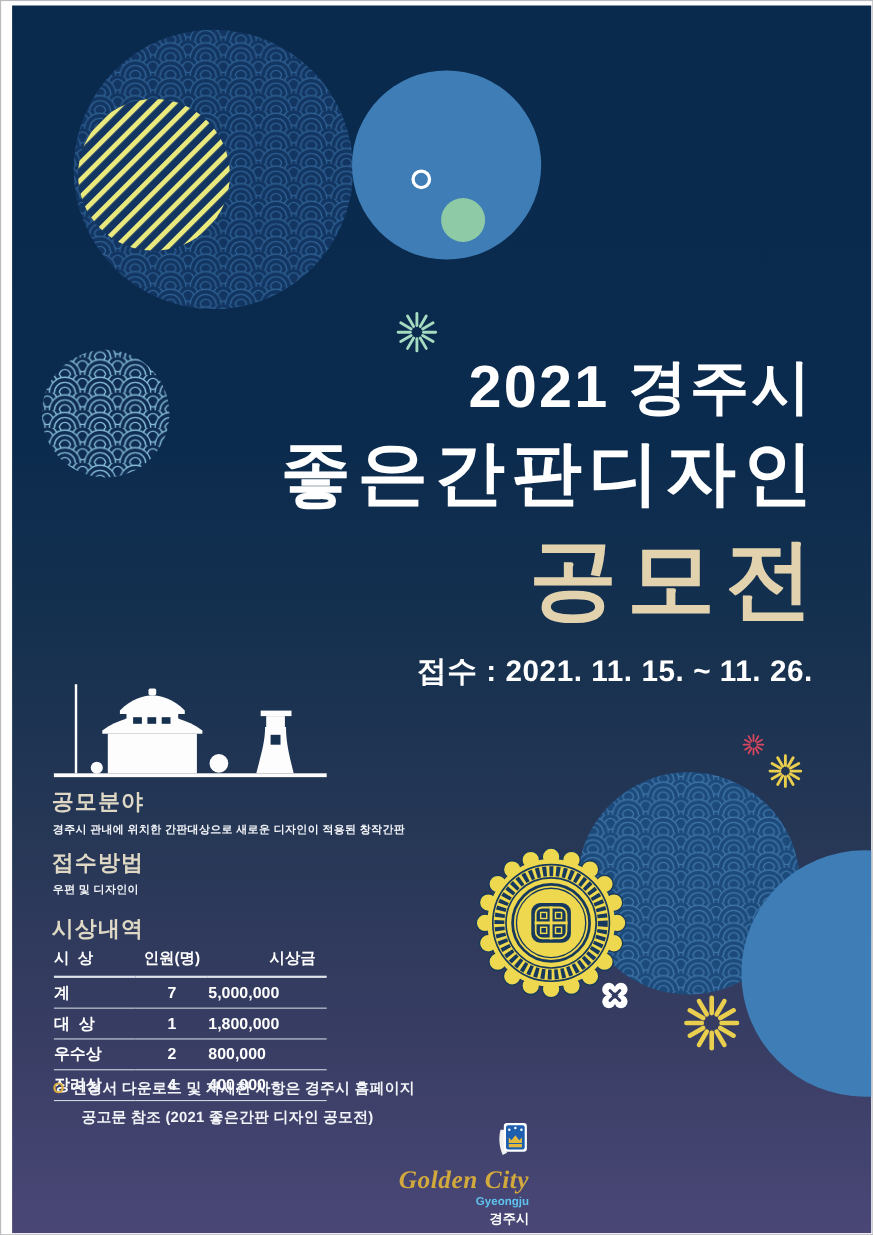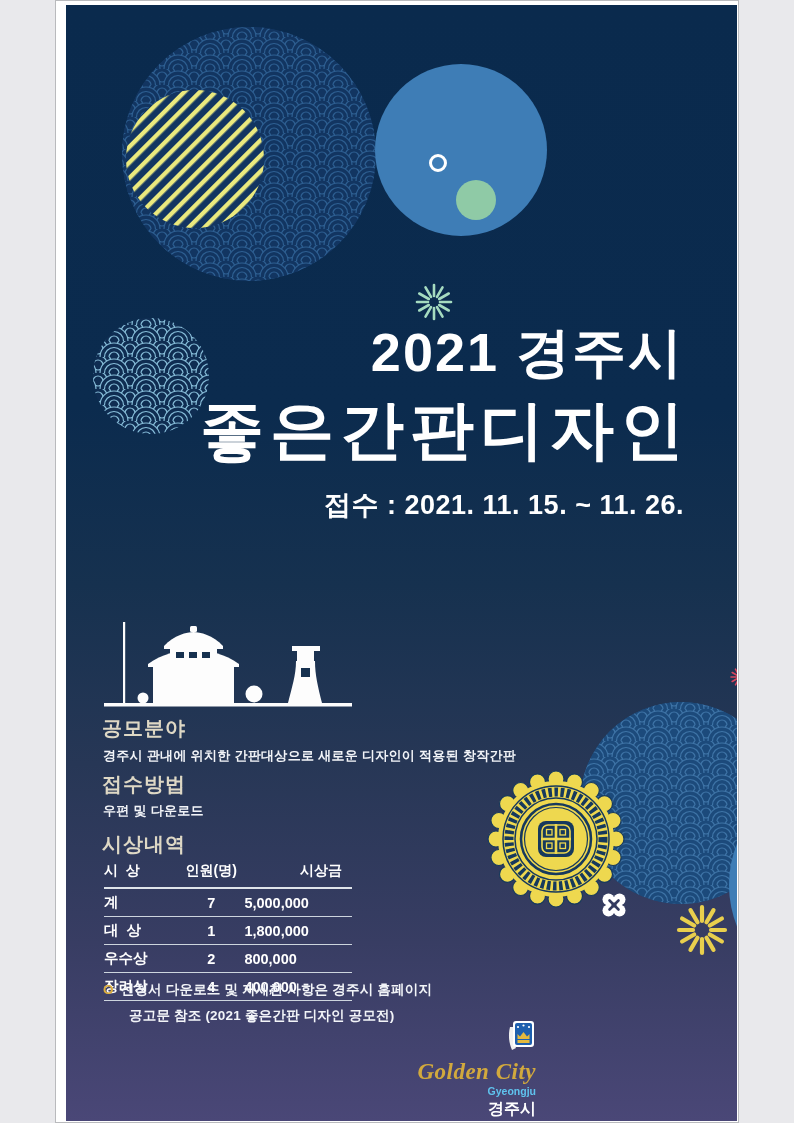--- a/index.html
+++ b/index.html
@@ -1,42 +1,42 @@
 <!DOCTYPE html>
 <html><head>
 <meta charset="utf-8">
 <style>
   html,body{margin:0;padding:0;background:#e9e9ec;}
-  .page{position:relative;width:684px;height:1123px;margin:0 auto;background:#ffffff;
+  .page{position:relative;width:794px;height:1123px;margin:0 auto;background:#ffffff;
         border:1px solid #b9babd;box-sizing:border-box;overflow:hidden;
         font-family:"Liberation Sans","DejaVu Sans",sans-serif;}
   .poster{position:absolute;left:10px;top:4px;right:1px;bottom:1px;overflow:hidden;
         background:linear-gradient(180deg,#0a2a4d 0%,#0b2b4e 36%,#16314f 52%,#273756 68%,#383d63 84%,#4a4777 100%);}
   .deco{position:absolute;left:0;top:0;}
   .titles{position:absolute;top:320px;right:53px;text-align:right;color:#ffffff;}
   .t1{font-size:54px;font-weight:700;line-height:1;letter-spacing:2px;}
   .t2{font-size:64px;font-weight:700;line-height:1;margin-top:19px;letter-spacing:6px;margin-right:-6px;}
   .t3{font-size:80px;font-weight:800;line-height:1;margin-top:25px;letter-spacing:9px;margin-right:-9px;color:#e2d2ae;}
   .date{font-size:27px;font-weight:700;margin-top:25px;letter-spacing:0.5px;white-space:pre;}
   .sec-h{position:absolute;left:36px;color:#ded8c5;font-size:20px;font-weight:800;letter-spacing:1px;}
-  .sec-b{position:absolute;left:37px;color:#f2f4f8;font-size:13px;font-weight:700;letter-spacing:0.3px;}
+  .sec-b{position:absolute;left:37px;color:#f2f4f8;font-size:10px;font-weight:700;letter-spacing:0.3px;}
   .awards{position:absolute;left:38px;top:852px;width:248px;border-collapse:collapse;color:#ffffff;}
   .awards th{font-size:14px;font-weight:700;padding:5px 0 7px 0;border-bottom:2px solid #dfe4ea;white-space:pre;}
   .awards td{font-size:14.5px;font-weight:700;padding:4px 0;border-bottom:1.2px solid #cdd5de;white-space:pre;}
   .c1{width:82px;text-align:left;}
   .c2{width:70px;text-align:center;}
   .c3{width:96px;text-align:left;padding-right:18px !important;}
   th.c3{text-align:right;padding-right:10px !important;}
   .note-line{position:absolute;color:#f2f4f8;font-size:13.5px;font-weight:700;letter-spacing:0.2px;}
   .bullet{color:#ddae3e;font-weight:800;margin-right:7px;}
   .logo{position:absolute;left:300px;top:1014px;width:170px;text-align:right;}
   .logo-name{font-family:"Liberation Serif","DejaVu Serif",serif;font-style:italic;font-weight:700;
              font-size:23px;color:#d2a93d;line-height:1;margin-top:3px;letter-spacing:0.5px;}
   .logo-sub{font-size:10.5px;font-weight:700;color:#5fc3ee;margin-top:3px;line-height:1;}
-  .logo-city{font-size:16px;font-weight:700;color:#ffffff;margin-top:4px;line-height:1;}
+  .logo-city{font-size:12px;font-weight:700;color:#ffffff;margin-top:4px;line-height:1;}
 </style>
 </head>
 <body>
 
 <div class="page">
   <div class="poster">
 
     <svg class="deco" width="783" height="1118" viewBox="0 0 783 1118">
       <defs>
         <pattern id="wavesA" width="32" height="16" patternUnits="userSpaceOnUse">
@@ -250,27 +250,28 @@
           <line y1="-9" y2="-23" transform="rotate(240)"></line>
         <line y1="-9" y2="-23" transform="rotate(270)"></line>
           <line y1="-9" y2="-23" transform="rotate(300)"></line>
           <line y1="-9" y2="-23" transform="rotate(330)"></line>
       </g>
     </svg>
 
     <div class="titles">
       <div class="t1">2021 경주시</div>
       <div class="t2">좋은간판디자인</div>
+      <div class="t3">공모전</div>
       <div class="date">접수 : 2021. 11. 15. ~ 11. 26.</div>
     </div>
 
     <div class="sec-h" style="top:710px">공모분야</div>
     <div class="sec-b" style="top:742px">경주시 관내에 위치한 간판대상으로 새로운 디자인이 적용된 창작간판</div>
     <div class="sec-h" style="top:766px">접수방법</div>
-    <div class="sec-b" style="top:797px">우편 및 다운로드</div>
+    <div class="sec-b" style="top:797px">우편 및 디자인이</div>
     <div class="sec-h" style="top:826px">시상내역</div>
 
     <table class="awards">
       <thead>
         <tr>
           <th class="c1">시  상</th>
           <th class="c2">인원(명)</th>
           <th class="c3">시상금</th>
         </tr>
       </thead>

